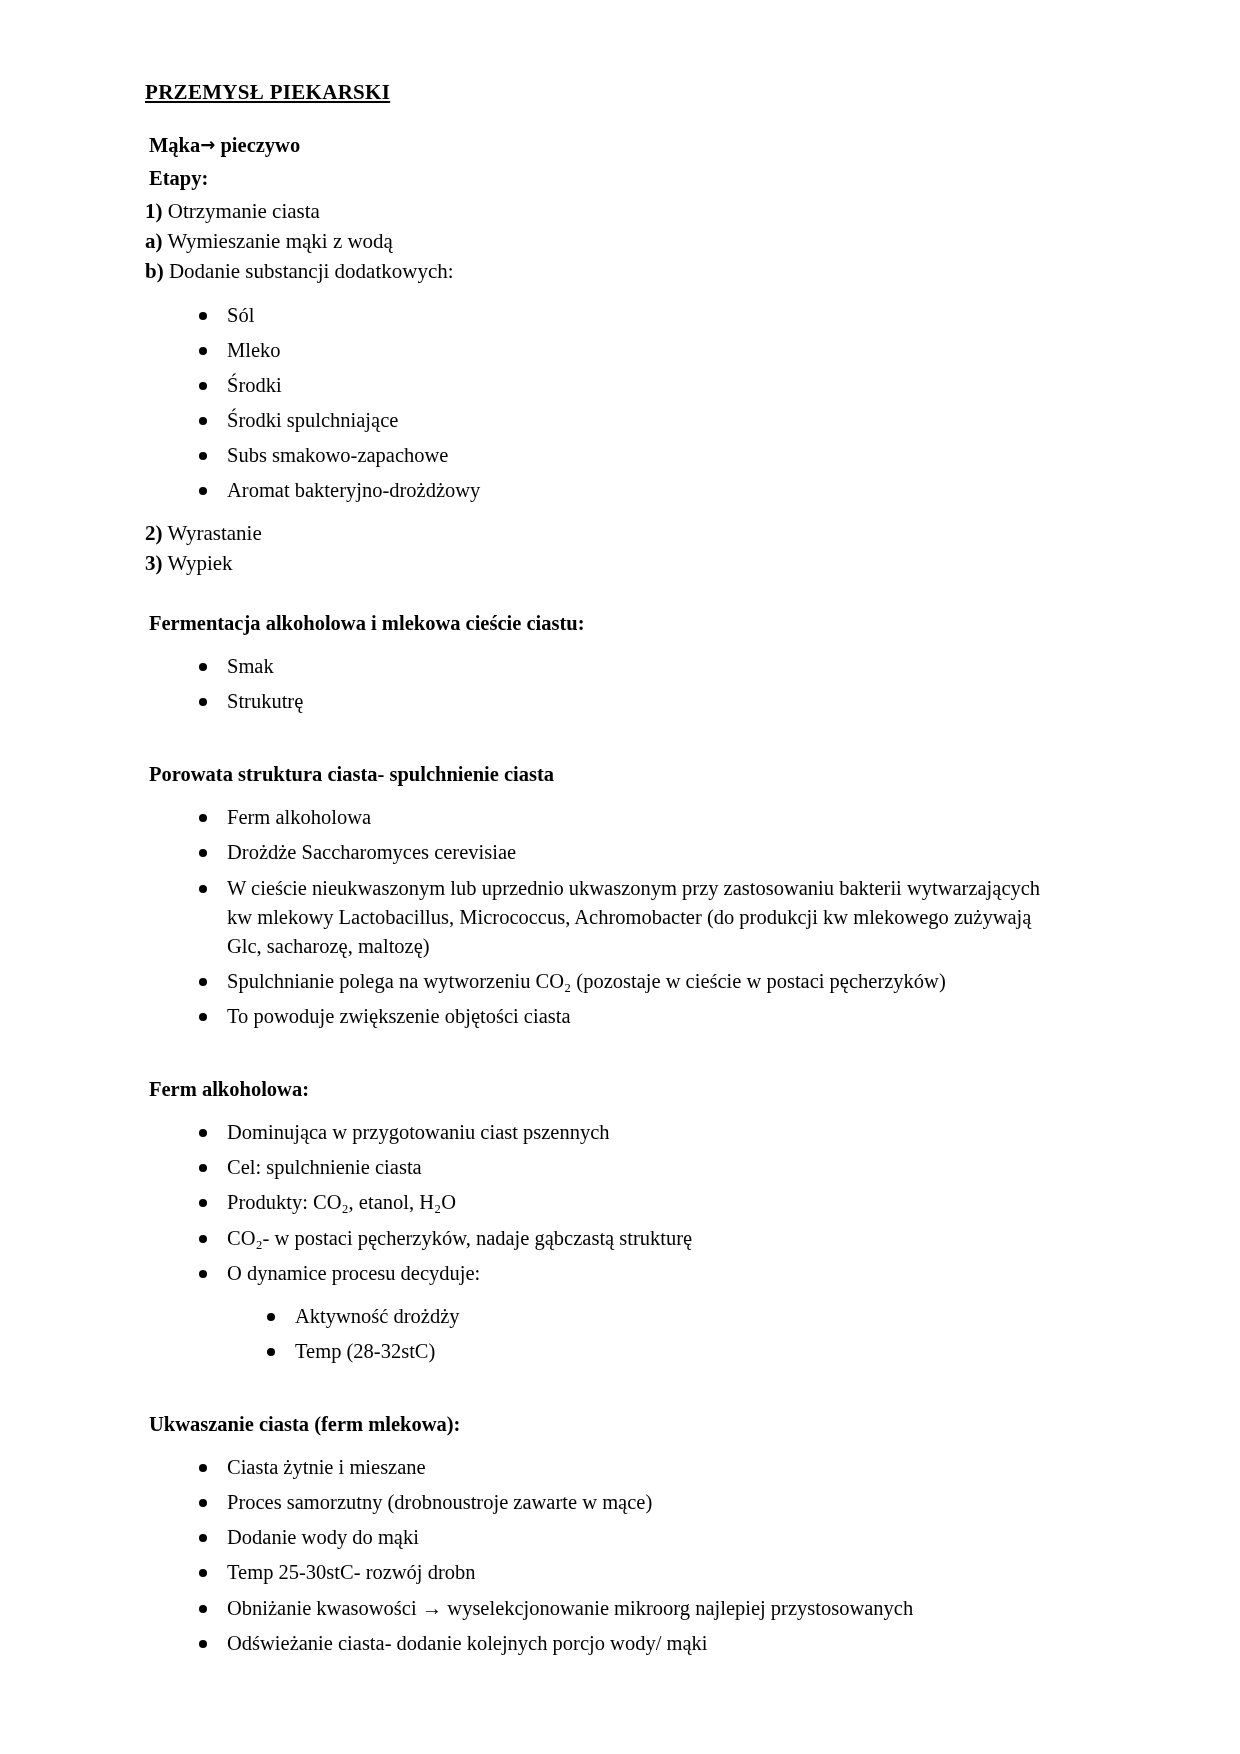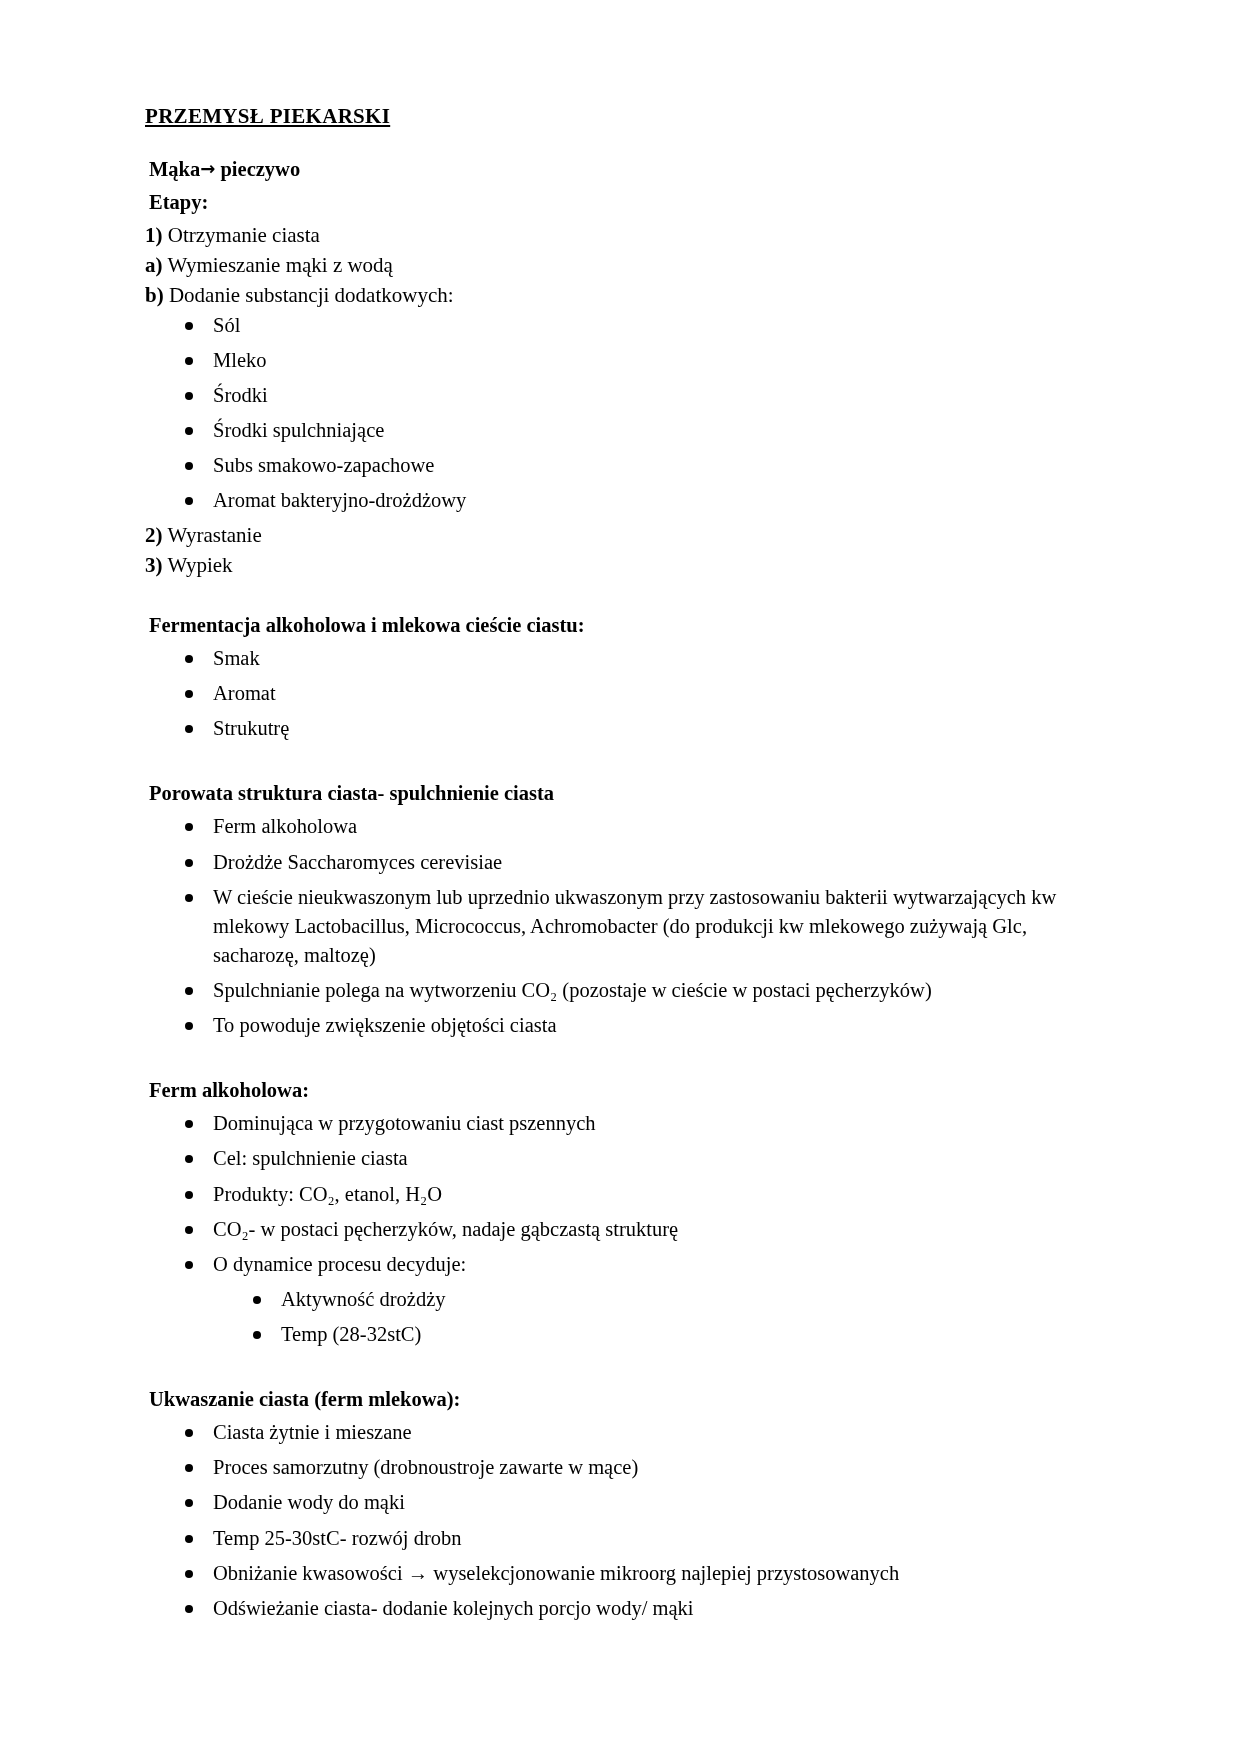--- a/index.html
+++ b/index.html
@@ -13,21 +13,21 @@
     height: 1754px;
     font-family: "Liberation Serif", "DejaVu Serif", serif;
     color: #000000;
     position: relative;
     overflow: hidden;
   }
   .page {
     box-sizing: border-box;
     width: 1240px;
     height: 1572px;
-    padding: 104px 140px 0 145px;
+    padding: 80px 140px 0 145px;
   }
   .doc-title {
     font-size: 21px;
     font-weight: bold;
     text-decoration: underline;
     letter-spacing: 0.3px;
     margin: 0 0 26px 0;
   }
   .heading {
     font-size: 20.5px;
@@ -41,21 +41,21 @@
     line-height: 1.42;
   }
   .line b, .heading b {
     font-weight: bold;
   }
   .spacer {
     height: 26px;
   }
   ul.bullets {
     list-style: none;
-    margin: 0;
+    margin: 14px;
     padding: 0;
   }
   ul.bullets > li {
     position: relative;
     font-size: 20.5px;
     line-height: 1.42;
     padding-left: 68px;
     margin: 0 0 6px 0;
   }
   ul.bullets > li::before {
@@ -110,21 +110,20 @@
   </ul>
 
   <p class="line"><b>2)</b> <span>Wyrastanie</span></p>
   <p class="line"><b>3)</b> <span>Wypiek</span></p>
 
   <div class="spacer"></div>
 
   <h2 class="heading">Fermentacja alkoholowa i mlekowa cieście ciastu:</h2>
   <ul class="bullets">
     <li>Smak</li>
-    <li>Aromat</li>
     <li>Strukutrę</li>
   </ul>
 
   <div class="spacer"></div>
 
   <h2 class="heading">Porowata struktura ciasta- spulchnienie ciasta</h2>
   <ul class="bullets">
     <li>Ferm alkoholowa</li>
     <li>Drożdże Saccharomyces cerevisiae</li>
     <li class="wrap">W cieście nieukwaszonym lub uprzednio ukwaszonym przy zastosowaniu bakterii wytwarzających kw mlekowy Lactobacillus, Micrococcus, Achromobacter (do produkcji kw mlekowego zużywają Glc, sacharozę, maltozę)</li>

